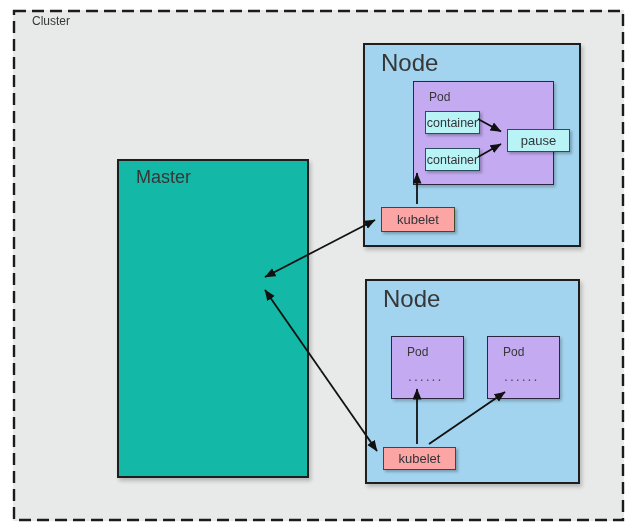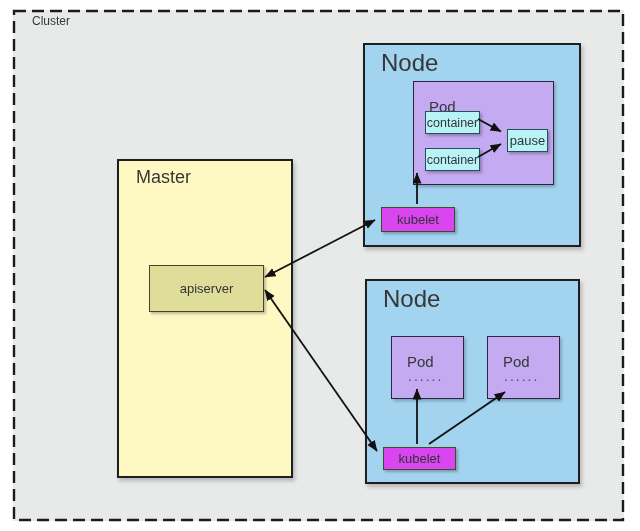--- a/index.html
+++ b/index.html
@@ -19,79 +19,76 @@
     left: 13px; top: 10px; width: 611px; height: 511px;
     background: #E8EAE9;
   }
   .cluster-lbl { left: 19px; top: 4px; font-size: 12px; }
 
   
   .bigbox {
     border: 2px solid #1E1E1E;
     box-shadow: 2px 3px 4px rgba(0,0,0,0.22);
   }
-  .master { left: 104px; top: 149px; width: 176px; height: 319px; background: #fef9c3; padding-left: 37px; }
+  .master { left: 104px; top: 149px; width: 192px; height: 319px; background: #14b8a6; padding-left: 37px; }
   .master-lbl { left: 17px; top: 6px; font-size: 18px; }
   .node { background: #A2D3EF; }
   .node-top { left: 350px; top: 33px; width: 218px; height: 204px; }
   .node-bottom { left: 352px; top: 269px; width: 215px; height: 205px; }
   .node-lbl { left: 16px; top: 4px; font-size: 24px; }
 
   
   .pod {
     background: #C3AAF1;
     border: 1.5px solid #2B2540;
     box-shadow: 1.5px 2px 3px rgba(0,0,0,0.25);
   }
   .pod-top { left: 48px; top: 36px; width: 141px; height: 104px; }
   .pod-b1 { left: 24px; top: 55px; width: 73px; height: 63px; }
   .pod-b2 { left: 120px; top: 55px; width: 73px; height: 63px; }
-  .pod-lbl { left: 15px; top: 16px; font-size: 15px; }
+  .pod-lbl { left: 15px; top: 8px; font-size: 12px; }
   .dots {
     position: absolute; left: 16px; top: 31px;
     font-size: 14px; letter-spacing: 2px; color: #50505A; white-space: nowrap;
   }
 
   
   .small {
     display: flex; align-items: center; justify-content: center;
     font-size: 13px; color: #333338;
     border: 1.4px solid #2D2D33;
     box-shadow: 1.5px 2px 2.5px rgba(0,0,0,0.25);
     white-space: nowrap;
   }
   .apiserver { left: 30px; top: 104px; width: 115px; height: 47px; background: #DFDD9A; border-color: #4A4128; }
   .container-box { background: #B8F4F6; border-color: #274E5C; font-size: 12.5px; justify-content: center; }
   .c1 { left: 11px; top: 29px; width: 55px; height: 23px; }
   .c2 { left: 11px; top: 66px; width: 55px; height: 23px; }
-  .pause { left: 93px; top: 47px; width: 41px; height: 23px; background: #B8F4F6; border-color: #274E5C; }
-  .kubelet { background: #d946ef; border-color: #3E4A28; }
+  .pause { left: 93px; top: 47px; width: 63px; height: 23px; background: #B8F4F6; border-color: #274E5C; }
+  .kubelet { background: #fca5a5; border-color: #3E4A28; }
   .kubelet-top { left: 16px; top: 162px; width: 74px; height: 25px; }
   .kubelet-bottom { left: 16px; top: 166px; width: 73px; height: 23px; }
 
   .lbl { position: absolute; white-space: nowrap; }
 
   .arrows {
     position: absolute; left: 0; top: 0; z-index: 10;
     pointer-events: none;
   }
 </style>
 </head>
 <body>
 
 <div class="canvas">
 
   <div class="abs cluster">
     <span class="lbl cluster-lbl">Cluster</span>
 
     <div class="abs bigbox master">
       <span class="lbl master-lbl">Master</span>
-      <div class="abs small apiserver">
-        <span>apiserver</span>
-      </div>
     </div>
 
     <div class="abs bigbox node node-top">
       <span class="lbl node-lbl">Node</span>
       <div class="abs pod pod-top">
         <span class="lbl pod-lbl">Pod</span>
         <div class="abs small container-box c1">
           <span>container</span>
         </div>
         <div class="abs small container-box c2">

